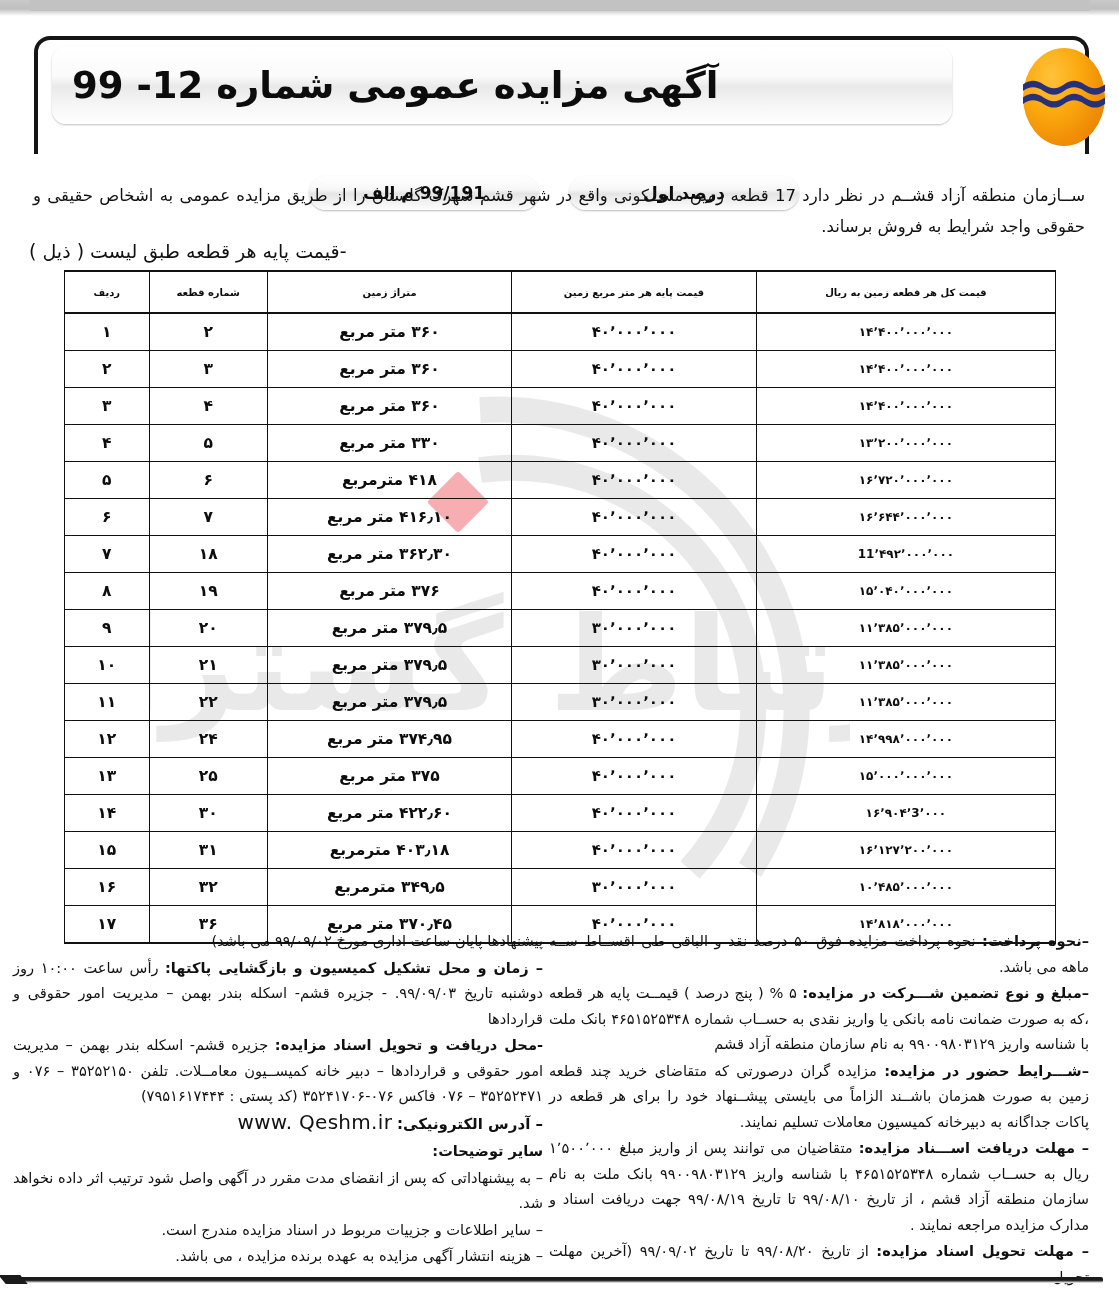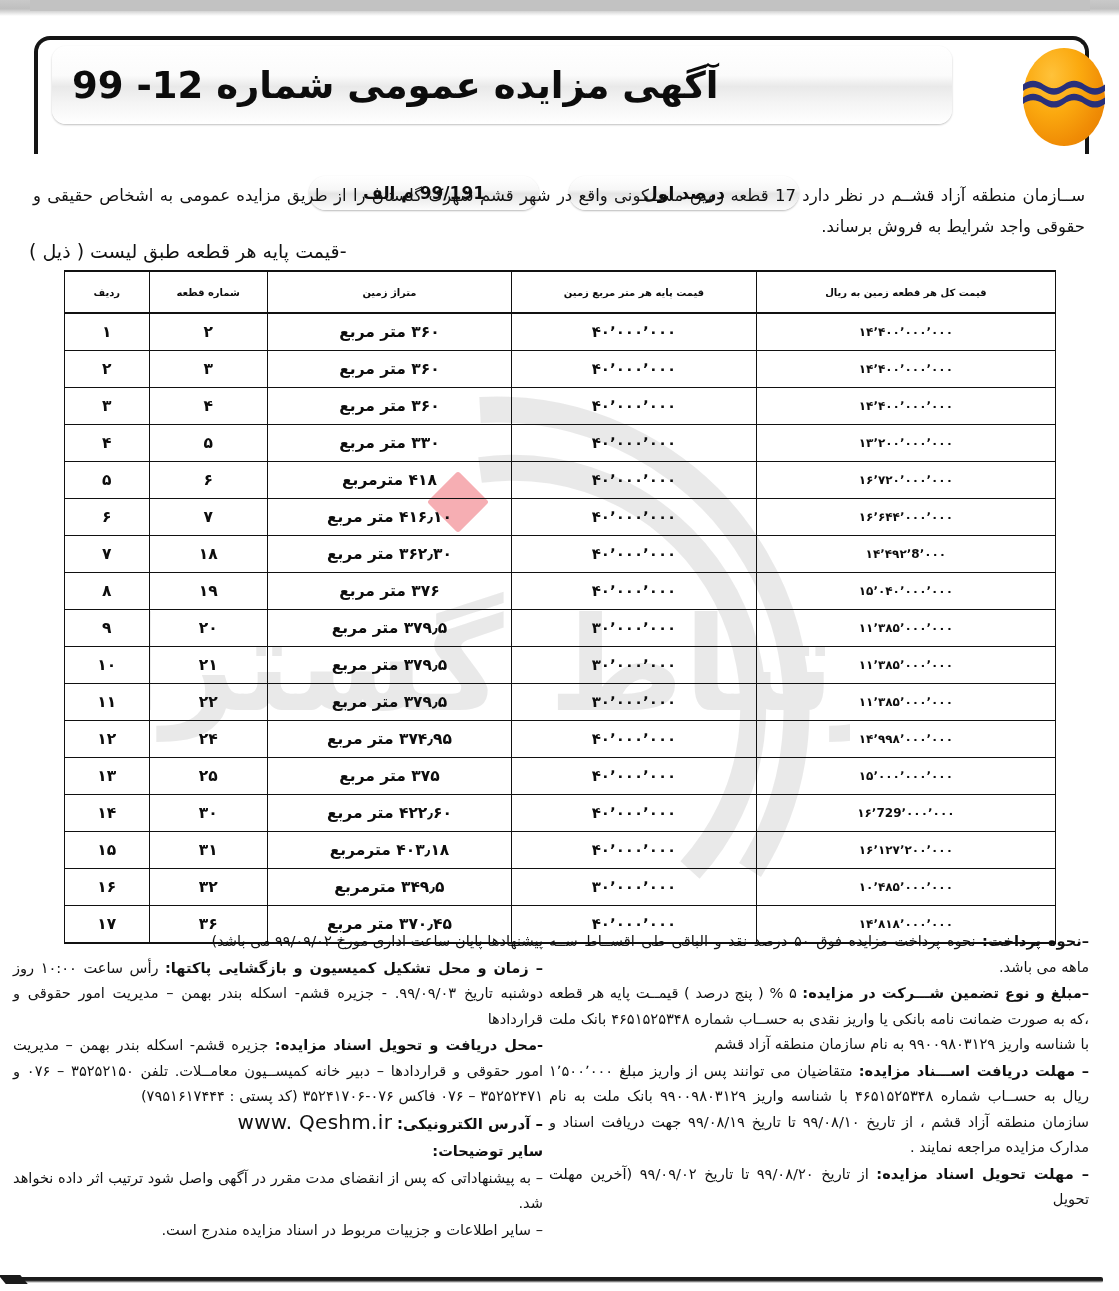--- a/index.html
+++ b/index.html
@@ -235,21 +235,21 @@
           <td class="rowno">۵</td>
         </tr>
         <tr>
           <td class="total">۱۶٬۶۴۴٬۰۰۰٬۰۰۰</td>
           <td class="unit">۴۰٬۰۰۰٬۰۰۰</td>
           <td class="area">۴۱۶٫۱۰ متر مربع</td>
           <td class="lotno">۷</td>
           <td class="rowno">۶</td>
         </tr>
         <tr>
-          <td class="total">۱۴٬۴۹۲٬8٬۰۰۰</td>
+          <td class="total">11٬۴۹۲٬۰۰۰٬۰۰۰</td>
           <td class="unit">۴۰٬۰۰۰٬۰۰۰</td>
           <td class="area">۳۶۲٫۳۰ متر مربع</td>
           <td class="lotno">۱۸</td>
           <td class="rowno">۷</td>
         </tr>
         <tr>
           <td class="total">۱۵٬۰۴۰٬۰۰۰٬۰۰۰</td>
           <td class="unit">۴۰٬۰۰۰٬۰۰۰</td>
           <td class="area">۳۷۶ متر مربع</td>
           <td class="lotno">۱۹</td>
@@ -284,21 +284,21 @@
           <td class="rowno">۱۲</td>
         </tr>
         <tr>
           <td class="total">۱۵٬۰۰۰٬۰۰۰٬۰۰۰</td>
           <td class="unit">۴۰٬۰۰۰٬۰۰۰</td>
           <td class="area">۳۷۵ متر مربع</td>
           <td class="lotno">۲۵</td>
           <td class="rowno">۱۳</td>
         </tr>
         <tr>
-          <td class="total">۱۶٬729٬۰۰۰٬۰۰۰</td>
+          <td class="total">۱۶٬۹۰۴٬3٬۰۰۰</td>
           <td class="unit">۴۰٬۰۰۰٬۰۰۰</td>
           <td class="area">۴۲۲٫۶۰ متر مربع</td>
           <td class="lotno">۳۰</td>
           <td class="rowno">۱۴</td>
         </tr>
         <tr>
           <td class="total">۱۶٬۱۲۷٬۲۰۰٬۰۰۰</td>
           <td class="unit">۴۰٬۰۰۰٬۰۰۰</td>
           <td class="area">۴۰۳٫۱۸ مترمربع</td>
           <td class="lotno">۳۱</td>
@@ -324,20 +324,23 @@
   <div class="foot">
 
     <div class="foot-col foot-right">
       <p>
         <span class="lbl">–نحوه پرداخت:</span><span> نحوه پرداخت مزایده فوق ۵۰ درصد نقد و الباقی طی اقســاط ســه ماهه می باشد.</span>
       </p>
       <p>
         <span class="lbl">–مبلغ و نوع تضمین شـــرکت در مزایده:</span><span> ۵ % ( پنج درصد ) قیمــت پایه هر قطعه ،که به صورت ضمانت نامه بانکی یا واریز نقدی به حســاب شماره ۴۶۵۱۵۲۵۳۴۸ بانک ملت با شناسه واریز ۹۹۰۰۹۸۰۳۱۲۹ به نام سازمان منطقه آزاد قشم</span>
       </p>
       <p>
+        <span class="lbl">–شـــرایط حضور در مزایده:</span><span> مزایده گران درصورتی که متقاضای خرید چند قطعه زمین به صورت همزمان باشــند الزاماً می بایستی پیشــنهاد خود را برای هر قطعه در پاکات جداگانه به دبیرخانه کمیسیون معاملات تسلیم نمایند.</span>
+      </p>
+      <p>
         <span class="lbl">– مهلت دریافت اســـناد مزایده:</span><span> متقاضیان می توانند پس از واریز مبلغ ۱٬۵۰۰٬۰۰۰ ریال به حســاب شماره ۴۶۵۱۵۲۵۳۴۸ با شناسه واریز ۹۹۰۰۹۸۰۳۱۲۹ بانک ملت به نام سازمان منطقه آزاد قشم ، از تاریخ ۹۹/۰۸/۱۰ تا  تاریخ  ۹۹/۰۸/۱۹ جهت دریافت اسناد و مدارک مزایده مراجعه نمایند .</span>
       </p>
       <p>
         <span class="lbl">– مهلت تحویل اسناد مزایده:</span><span> از تاریخ ۹۹/۰۸/۲۰  تا تاریخ ۹۹/۰۹/۰۲ (آخرین مهلت تحویل</span>
       </p>
     </div>
 
     <div class="foot-col foot-left">
       <p>پیشنهادها پایان ساعت اداری مورخ ۹۹/۰۹/۰۲ می باشد)</p>
       <p>
@@ -346,18 +349,19 @@
       <p>
         <span class="lbl">-محل دریافت و تحویل اسناد مزایده:</span><span> جزیره قشم- اسکله بندر بهمن – مدیریت امور حقوقی و قراردادها – دبیر خانه کمیســیون معامــلات. تلفن ۳۵۲۵۲۱۵۰ – ۰۷۶ و  ۳۵۲۵۲۴۷۱ – ۰۷۶ فاکس ۰۷۶-۳۵۲۴۱۷۰۶ (کد پستی : ۷۹۵۱۶۱۷۴۴۴)</span>
       </p>
       <p class="email-line">
         <span class="lbl">– آدرس الکترونیکی:</span>
         <span class="ltr email-url">www. Qeshm.ir</span>
       </p>
       <p class="lbl">سایر توضیحات:</p>
       <p>– به پیشنهاداتی که پس از انقضای مدت مقرر در آگهی واصل شود ترتیب اثر داده نخواهد شد.</p>
       <p>– سایر اطلاعات و جزییات مربوط در اسناد مزایده مندرج است.</p>
+      <p>– هزینه انتشار آگهی مزایده به عهده برنده مزایده ، می باشد.</p>
     </div>
 
   </div>
 
   <div class="bottomrule"></div>
 </div>
 
 </body></html>

